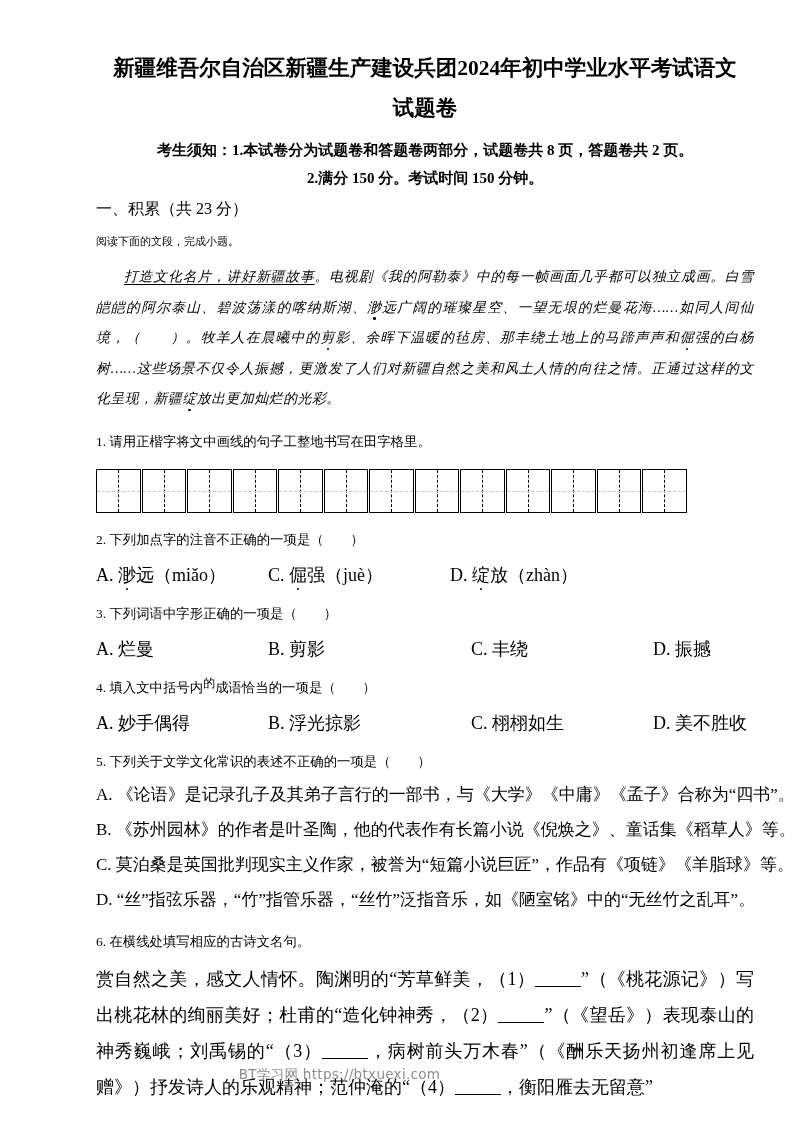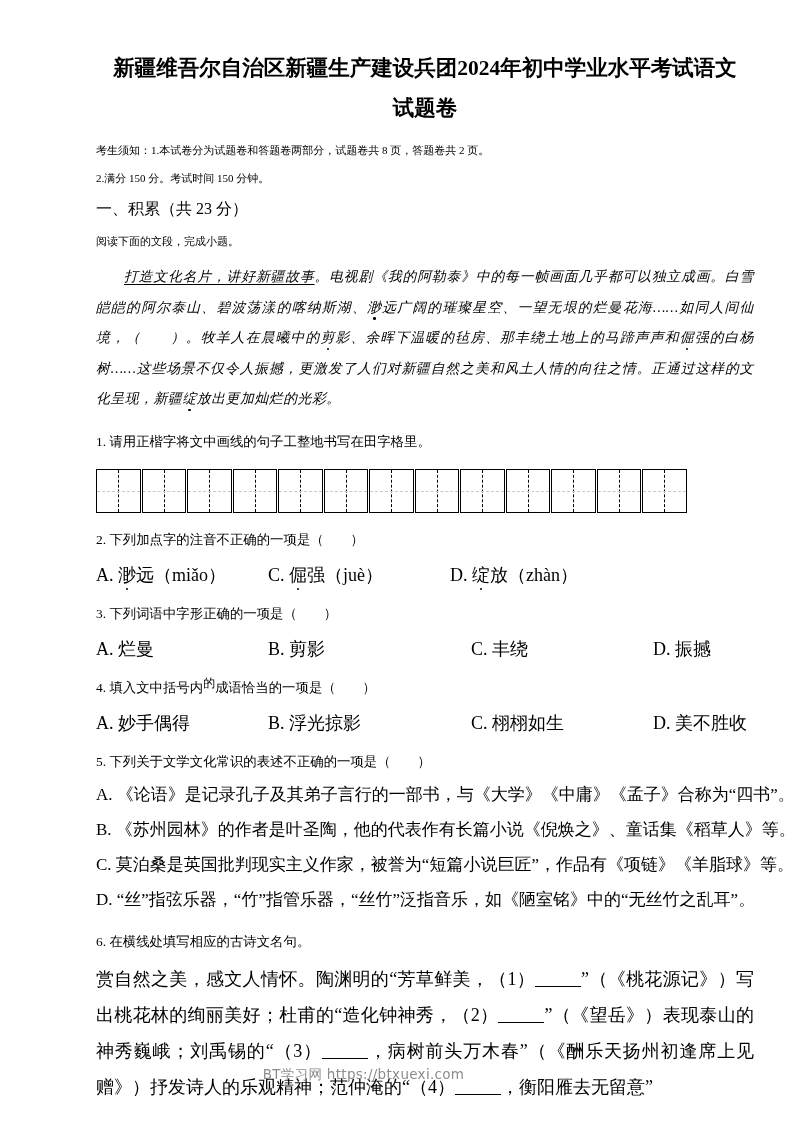--- a/index.html
+++ b/index.html
@@ -37,24 +37,25 @@
     font-weight: bold;
     text-align: center;
     line-height: 40px;
     letter-spacing: 0px;
     margin: 0 0 6px 0;
     padding: 0 10px;
   }
 
   
   .notice {
-    font-size: 11px;
-    font-weight: normal;
+    font-size: 15px;
+    font-weight: bold;
     line-height: 28px;
     margin-top: 8px;
+    text-align: center;
   }
   .notice div { white-space: nowrap; }
 
   .section-head {
     font-size: 16px;
     font-weight: normal;
     line-height: 30px;
     margin-top: 2px;
   }
 
@@ -180,21 +181,20 @@
   .footer {
     position: absolute;
     left: 0;
     top: 1066px;
     width: 679px;
     text-align: center;
     color: #8d8d8d;
     font-size: 13.5px;
     font-family: "DejaVu Sans", "Liberation Sans", sans-serif;
     letter-spacing: 0.3px;
-    margin-left: 24px;
   }
 </style>
 </head>
 <body>
 
 <div class="page">
   <div class="content">
 
     <div class="doc-title">新疆维吾尔自治区新疆生产建设兵团2024年初中学业水平考试语文试题卷</div>
 

